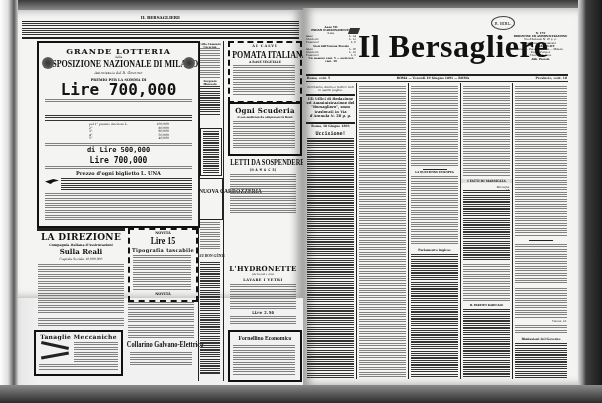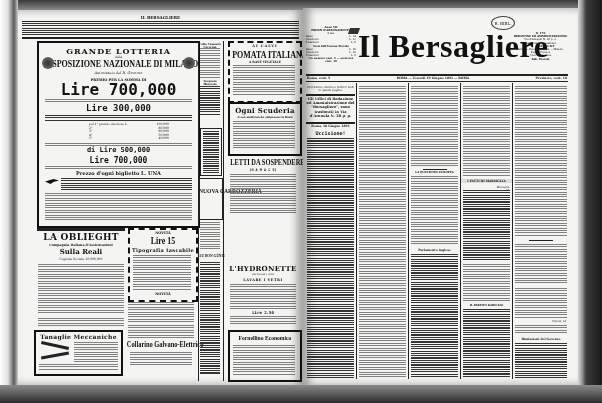--- a/index.html
+++ b/index.html
@@ -1,21 +1,21 @@
 <!DOCTYPE html>
 <html><head>
 <meta charset="utf-8">
 <style>
   html,body{margin:0;padding:0;}
   body{width:602px;height:403px;overflow:hidden;background:#2a2a2a;position:relative;font-family:"DejaVu Serif",serif;color:#111;}
   .scan-bg{position:absolute;inset:0;background:linear-gradient(90deg,#3a3a3a 0,#cfcfcf 12px,#e9e9e9 22px,#f1f1f1 40px);}
   .bottom-edge{position:absolute;left:0;right:0;bottom:0;height:18px;background:linear-gradient(180deg,#8a8a8a,#2b2b2b);}
   .top-edge{position:absolute;left:0;right:0;top:0;height:10px;background:linear-gradient(180deg,#3a3a3a,#8a8a8a);}
   .page{position:absolute;background:#f4f4f2;}
-  .page.left{left:18px;top:10px;width:285px;height:375px;box-shadow:inset -6px 0 8px rgba(0,0,0,.35);}
+  .page.left{left:18px;top:10px;width:285px;height:288px;box-shadow:inset -6px 0 8px rgba(0,0,0,.35);}
   .page.right{left:303px;top:8px;width:275px;height:377px;box-shadow:inset 6px 0 8px rgba(0,0,0,.35);}
   .right-edge{position:absolute;left:578px;top:0;width:24px;height:403px;background:linear-gradient(90deg,#d8d8d8 0,#9a9a9a 4px,#3b3b3b 8px,#1a1a1a 24px);}
   .left-edge{position:absolute;left:0;top:0;width:18px;height:403px;background:linear-gradient(90deg,#ffffff 0,#e0e0e0 8px,#5a5a5a 14px,#cfcfcf 18px);}
   .abs{position:absolute;}
   .lines{position:absolute;overflow:hidden;background:repeating-linear-gradient(180deg,#5a5a5a 0,#5a5a5a 1px,transparent 1px,transparent 2.4px);opacity:.75;}
   .lines.dark{opacity:.95;background:repeating-linear-gradient(180deg,#2a2a2a 0,#2a2a2a 1.2px,transparent 1.2px,transparent 2.3px);}
   .rule{position:absolute;background:#222;}
   .box{position:absolute;border:1px solid #222;}
   .box.thick{border:2px solid #111;}
   .box.dashed{border:2px dashed #111;}
@@ -42,21 +42,20 @@
   <div class="box thick" style="left:19px;top:31px;width:159px;height:183px;">
     <div class="abs center ad-title" style="left:0;top:3px;width:159px;font-size:8px;letter-spacing:1px;">GRANDE LOTTERIA</div>
     <div class="abs center" style="left:0;top:12px;width:159px;font-size:3px;">della</div>
     <div class="abs center cond" style="left:-10px;top:15px;width:179px;font-size:10px;">ESPOSIZIONE NAZIONALE DI MILANO</div>
     <div class="abs" style="left:3px;top:14px;width:12px;height:12px;border-radius:50%;background:radial-gradient(#333,#777);"></div>
     <div class="abs" style="left:144px;top:14px;width:12px;height:12px;border-radius:50%;background:radial-gradient(#333,#777);"></div>
     <div class="abs center" style="left:0;top:28px;width:159px;font-size:3.5px;font-style:italic;">Autorizzata dal R. Governo</div>
     <div class="abs center" style="left:0;top:35px;width:159px;font-size:3.5px;font-weight:bold;">PREMIO PER LA SOMMA DI</div>
     <div class="abs center mono" style="left:0;top:37px;width:159px;font-size:16px;font-weight:bold;">Lire 700,000</div>
     <div class="lines" style="left:6px;top:56px;width:147px;height:4px;"></div>
-    <div class="abs center mono" style="left:0;top:60px;width:159px;font-size:9px;font-weight:bold;">Lire 300,000</div>
     <div class="lines dark" style="left:6px;top:72px;width:147px;height:7px;"></div>
     <div class="abs" style="left:50px;top:80px;width:80px;font-size:3px;line-height:3.6px;">
       <div style="display:flex;justify-content:space-between;">
           <span>pel 1° premio vincitore L.</span>
           <span>100,000</span>
         </div>
       <div style="display:flex;justify-content:space-between;">
           <span>2°</span>
           <span>80,000</span>
         </div>
@@ -77,21 +76,21 @@
     <div class="abs center mono" style="left:0;top:103px;width:159px;font-size:7px;font-weight:bold;">di Lire 500,000</div>
     <div class="abs center mono" style="left:0;top:113px;width:159px;font-size:8px;font-weight:bold;">Lire 700,000</div>
     <div class="lines" style="left:6px;top:123px;width:147px;height:4px;"></div>
     <div class="abs center" style="left:0;top:127px;width:159px;font-size:5px;font-weight:bold;">Prezzo d'ogni biglietto L. UNA</div>
     <div class="abs" style="left:6px;top:136px;width:14px;height:5px;background:#111;clip-path:polygon(0 50%,60% 0,100% 30%,60% 60%,40% 100%);"></div>
     <div class="lines dark" style="left:22px;top:135px;width:131px;height:12px;"></div>
     <div class="lines" style="left:6px;top:150px;width:147px;height:28px;"></div>
   </div>
 
   <div class="abs" style="left:19px;top:218px;width:88px;height:3px;background:#222;"></div>
-  <div class="abs center ad-title" style="left:19px;top:222px;width:88px;font-size:9px;">LA OBLIEGHT</div>
+  <div class="abs center ad-title" style="left:19px;top:222px;width:88px;font-size:9px;">LA DIREZIONE</div>
   <div class="abs center" style="left:19px;top:233px;width:88px;font-size:3.2px;font-weight:bold;">Compagnia Italiana d'Assicurazioni</div>
   <div class="abs center" style="left:19px;top:237px;width:88px;font-size:7px;font-weight:bold;">Sulla Reali</div>
   <div class="abs center" style="left:19px;top:247px;width:88px;font-size:3px;">Capitale Sociale 10,000,000</div>
   <div class="lines" style="left:20px;top:254px;width:86px;height:50px;"></div>
   <div class="lines" style="left:20px;top:308px;width:86px;height:10px;"></div>
 
   <div class="box thick" style="left:16px;top:320px;width:85px;height:42px;">
     <div class="abs center ad-title" style="left:0;top:1px;width:85px;font-size:6px;">Tanaglie Meccaniche</div>
     <div class="abs" style="left:5px;top:12px;width:28px;height:3px;background:#222;transform:rotate(12deg);"></div>
     <div class="abs" style="left:5px;top:22px;width:28px;height:3px;background:#222;transform:rotate(-10deg);"></div>

